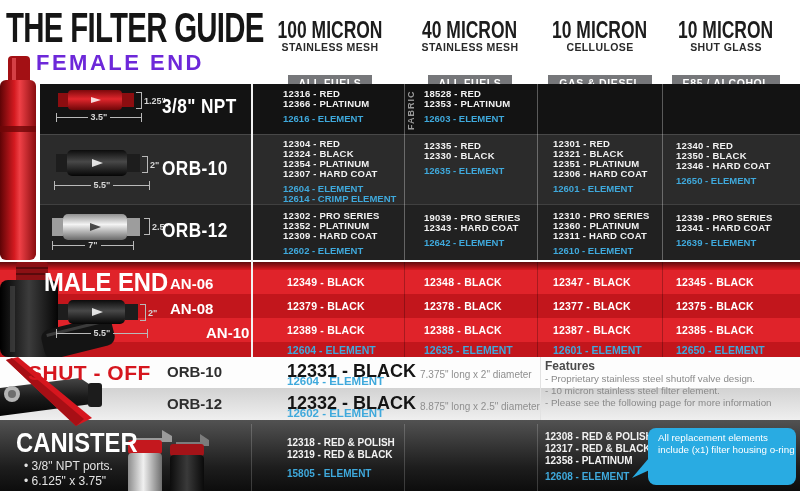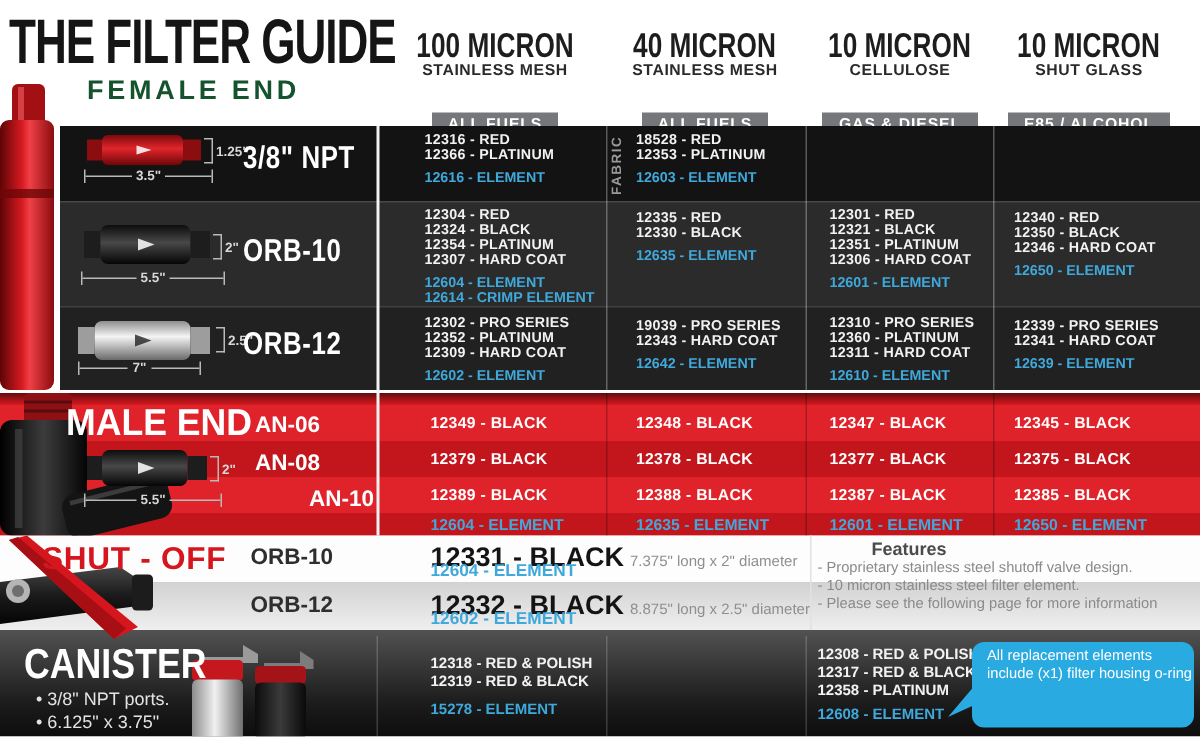--- a/index.html
+++ b/index.html
@@ -2,22 +2,22 @@
 <html><head>
 <meta charset="utf-8">
 <style>
   html,body{margin:0;padding:0;background:#ffffff;}
   #app{position:relative;width:800px;height:491px;overflow:hidden;background:#ffffff;
        font-family:Liberation Sans, sans-serif;}
   .abs{position:absolute;}
   
   .title{font-size:42px;font-weight:bold;color:#151515;letter-spacing:-1px;
          transform:scaleX(.70);transform-origin:left top;white-space:nowrap;}
-  .subtitle{font-size:18px;font-weight:bold;color:#14532d;letter-spacing:2.5px;
-            white-space:nowrap;margin-left:22px;}
+  .subtitle{font-size:22px;font-weight:bold;color:#6d28d9;letter-spacing:2.5px;
+            white-space:nowrap;}
   .colhead{display:flex;flex-direction:column;align-items:center;text-align:center;}
   .colhead .micron{font-size:23px;font-weight:bold;color:#1d1d1d;line-height:21px;
                    transform:scaleX(.76);transform-origin:center top;white-space:nowrap;}
   .colhead .media{font-size:10.5px;font-weight:bold;color:#2a2a2a;letter-spacing:.4px;
                   line-height:13px;white-space:nowrap;}
   .colhead .badge{margin-top:21px;background:#76777a;color:#ffffff;font-size:10.5px;
                   font-weight:bold;letter-spacing:.6px;padding:2px 11px;white-space:nowrap;}
   
   .pl{font-size:9.5px;font-weight:bold;color:#f2f2f2;line-height:10px;
       letter-spacing:.2px;white-space:nowrap;}
@@ -374,33 +374,33 @@
 
   <div class="abs sohead" style="left:28px;top:361px;">SHUT - OFF</div>
   <div class="abs orblbl" style="left:167px;top:363px;">ORB-10</div>
   <div class="abs orblbl" style="left:167px;top:395px;">ORB-12</div>
   <div class="abs sopart" style="left:287px;top:361px;">12331 - BLACK</div>
   <div class="abs soel" style="left:287px;top:375px;">12604 - ELEMENT</div>
   <div class="abs sopart" style="left:287px;top:393px;">12332 - BLACK</div>
   <div class="abs soel" style="left:287px;top:407px;">12602 - ELEMENT</div>
   <div class="abs sodims" style="left:420px;top:369px;">7.375" long x 2" diameter</div>
   <div class="abs sodims" style="left:420px;top:401px;">8.875" long x 2.5" diameter</div>
-  <div class="abs feath" style="left:545px;top:359px;margin-left:36px;">Features</div>
+  <div class="abs feath" style="left:545px;top:359px;">Features</div>
   <div class="abs feati" style="left:545px;top:373px;">- Proprietary stainless steel shutoff valve design.</div>
   <div class="abs feati" style="left:545px;top:385px;">- 10 micron stainless steel filter element.</div>
   <div class="abs feati" style="left:545px;top:397px;">- Please see the following page for more information</div>
 
   <div class="abs canhead" style="left:16px;top:427px;">CANISTER</div>
   <div class="abs canbul" style="left:24px;top:459px;">• 3/8" NPT ports.</div>
   <div class="abs canbul" style="left:24px;top:474px;">• 6.125" x 3.75"</div>
   <div class="abs" style="left:287px;top:437px;">
     <div class="cpl">12318 - RED &amp; POLISH</div>
     <div class="cpl">12319 - RED &amp; BLACK</div>
   </div>
-  <div class="abs cel" style="left:287px;top:468px;">15278 - ELEMENT</div>
+  <div class="abs cel" style="left:287px;top:468px;">15805 - ELEMENT</div>
   <div class="abs" style="left:545px;top:431px;">
     <div class="cpl">12308 - RED &amp; POLISH</div>
     <div class="cpl">12317 - RED &amp; BLACK</div>
     <div class="cpl">12358 - PLATINUM</div>
   </div>
   <div class="abs cel" style="left:545px;top:471px;">12608 - ELEMENT</div>
 
   <svg class="abs" style="left:632px;top:452px;" width="22" height="26">
     <polygon points="22,0 0,26 22,16" fill="#29abe2"></polygon>
   </svg>

